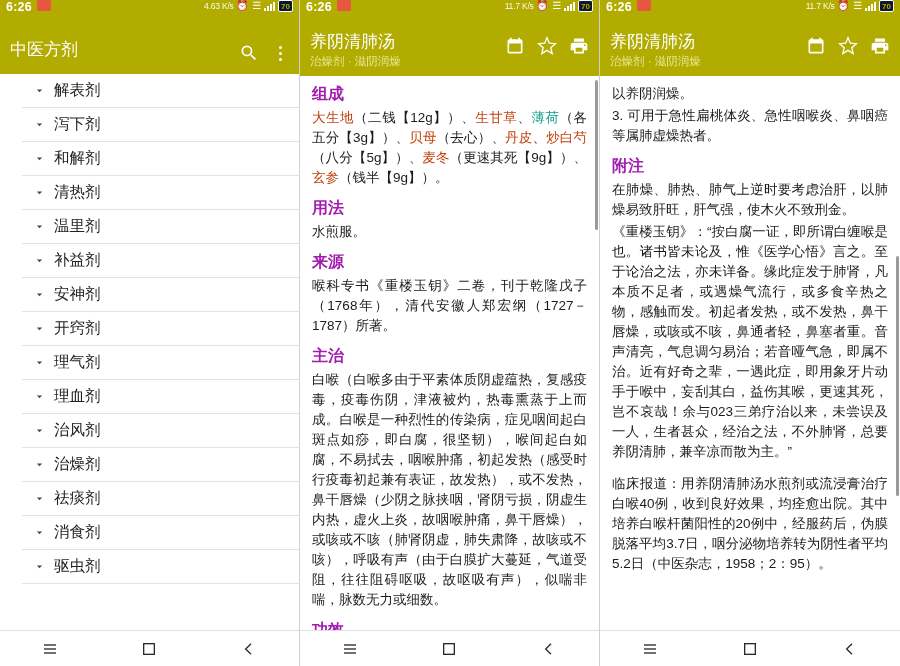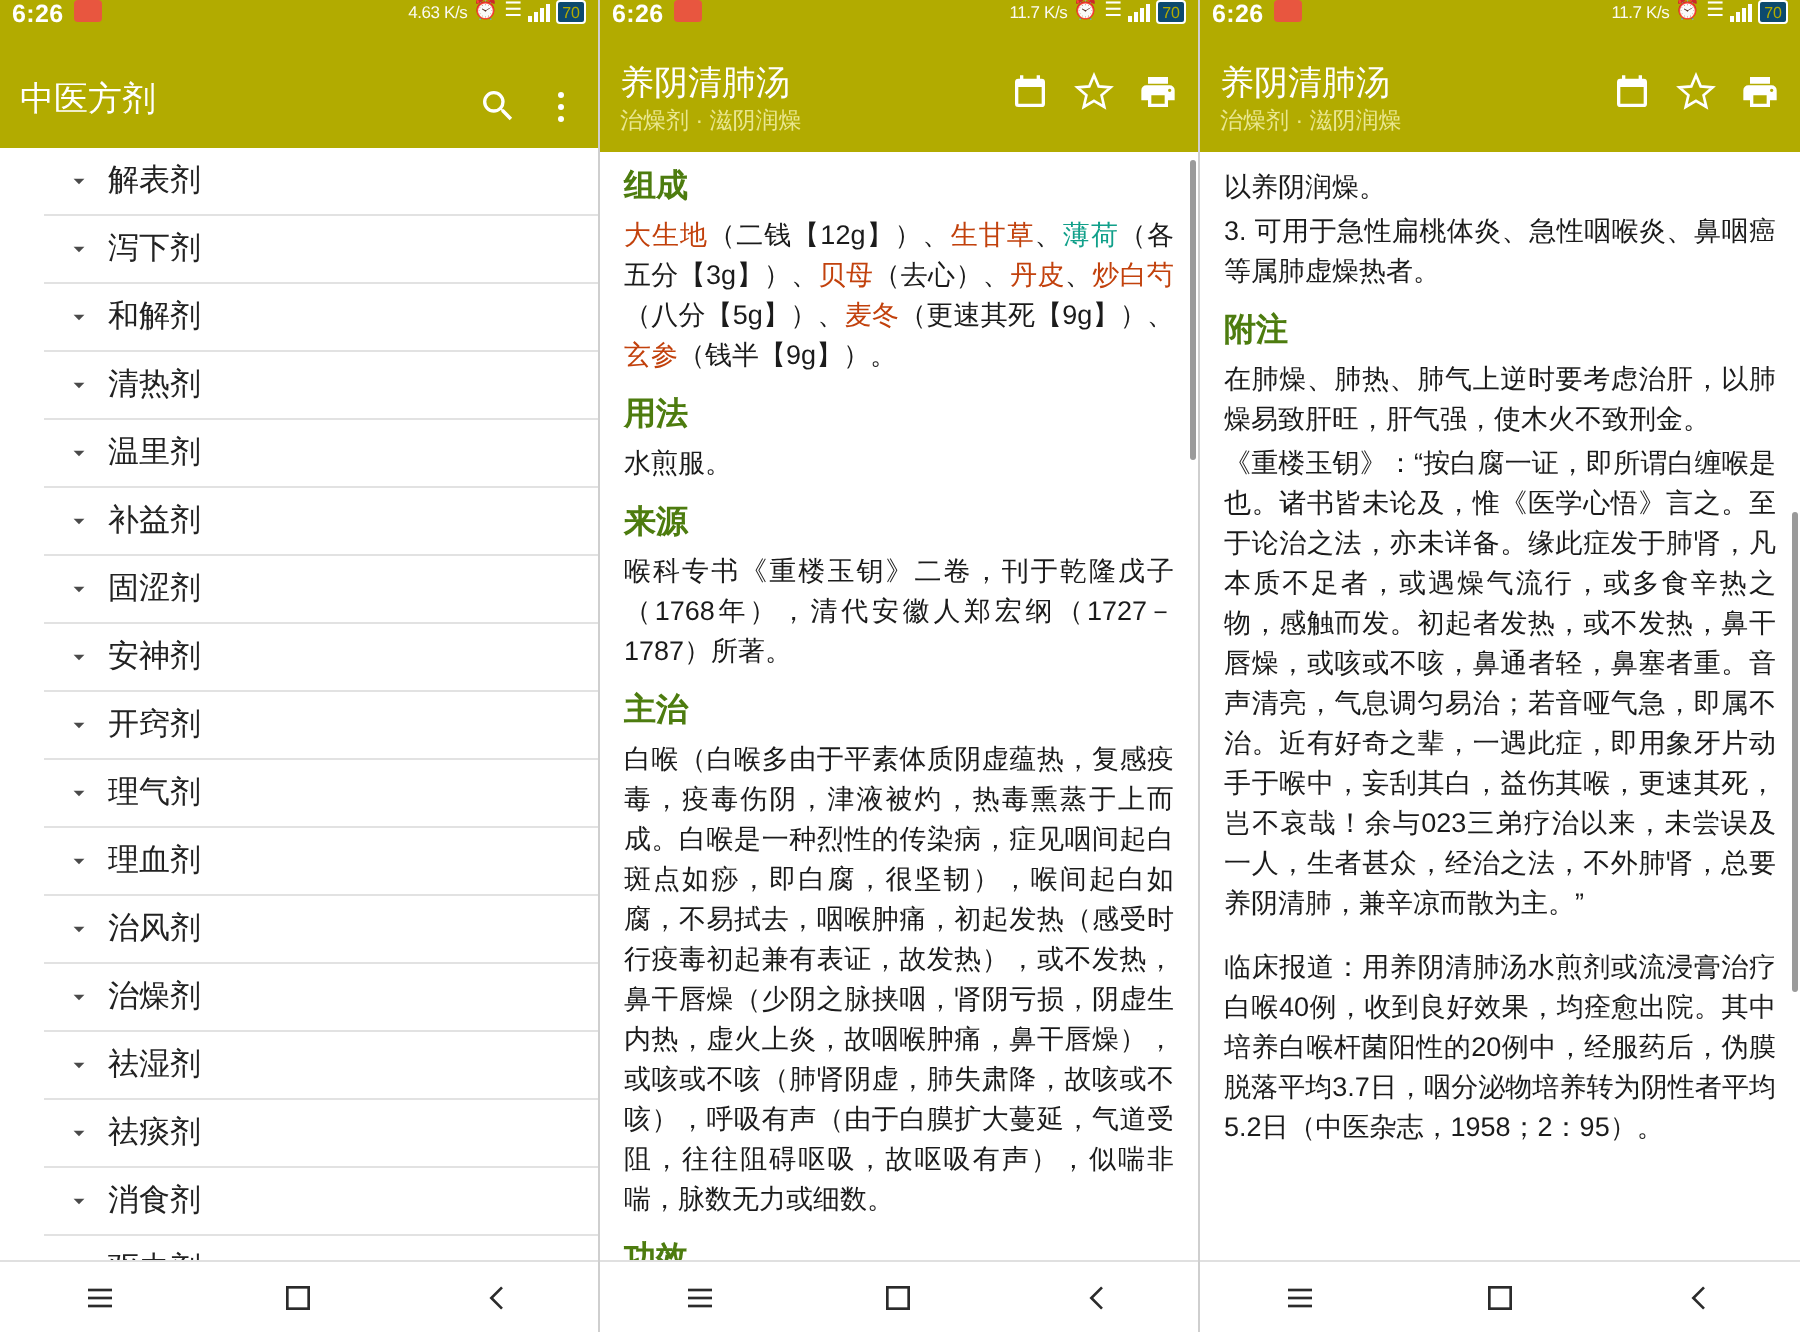--- a/index.html
+++ b/index.html
@@ -55,23 +55,23 @@
   .sig i:nth-child(2){height:5px}
   .sig i:nth-child(3){height:7px}
   .sig i:nth-child(4){height:9px}
   .batt {
     border: 1px solid #fff;
     border-radius: 2px;
     font-size: 8px;
     padding: 0 2px;
     line-height: 11px;
     height: 12px;
-    background: #0c4a6e;
+    background: #0f172a;
     color: #b2ab00;
-    font-weight: normal;
+    font-weight: bold;
     display: inline-block;
   }
 
   
   .appbar {
     background: #b2ab00;
     color: #ffffff;
     height: 48px;
     display: flex;
     align-items: center;
@@ -120,21 +120,21 @@
     overflow: hidden;
     padding: 8px 12px 0 12px;
     font-size: 13.5px;
     line-height: 20px;
     color: #1b1b1b;
     position: relative;
   }
   .sec-h {
     font-size: 16px;
     font-weight: bold;
-    color: #4d7c0f;
+    color: #a21caf;
     margin: 10px 0 4px 0;
   }
   .sec-h:first-child { margin-top: 0; }
   .para { margin: 0 0 2px 0; text-align: justify; }
   .herb { color: #c2410c; }
   .herb-g { color: #11a08a; }
   .quote { text-align: justify; }
   .scrollbar {
     position: absolute;
     right: 1px;
@@ -247,28 +247,20 @@
             </svg>
           </span>
           <span class="li-label">补益剂</span>
         </div>
       <div class="list-item">
           <span class="chev">
             <svg viewBox="0 0 24 24">
               <path d="M7 10l5 5 5-5z"></path>
             </svg>
           </span>
-          <span class="li-label">固涩剂</span>
-        </div>
-      <div class="list-item">
-          <span class="chev">
-            <svg viewBox="0 0 24 24">
-              <path d="M7 10l5 5 5-5z"></path>
-            </svg>
-          </span>
           <span class="li-label">安神剂</span>
         </div>
       <div class="list-item">
           <span class="chev">
             <svg viewBox="0 0 24 24">
               <path d="M7 10l5 5 5-5z"></path>
             </svg>
           </span>
           <span class="li-label">开窍剂</span>
         </div>
@@ -296,28 +288,20 @@
           </span>
           <span class="li-label">治风剂</span>
         </div>
       <div class="list-item">
           <span class="chev">
             <svg viewBox="0 0 24 24">
               <path d="M7 10l5 5 5-5z"></path>
             </svg>
           </span>
           <span class="li-label">治燥剂</span>
-        </div>
-      <div class="list-item">
-          <span class="chev">
-            <svg viewBox="0 0 24 24">
-              <path d="M7 10l5 5 5-5z"></path>
-            </svg>
-          </span>
-          <span class="li-label">祛湿剂</span>
         </div>
       <div class="list-item">
           <span class="chev">
             <svg viewBox="0 0 24 24">
               <path d="M7 10l5 5 5-5z"></path>
             </svg>
           </span>
           <span class="li-label">祛痰剂</span>
         </div>
       <div class="list-item">

